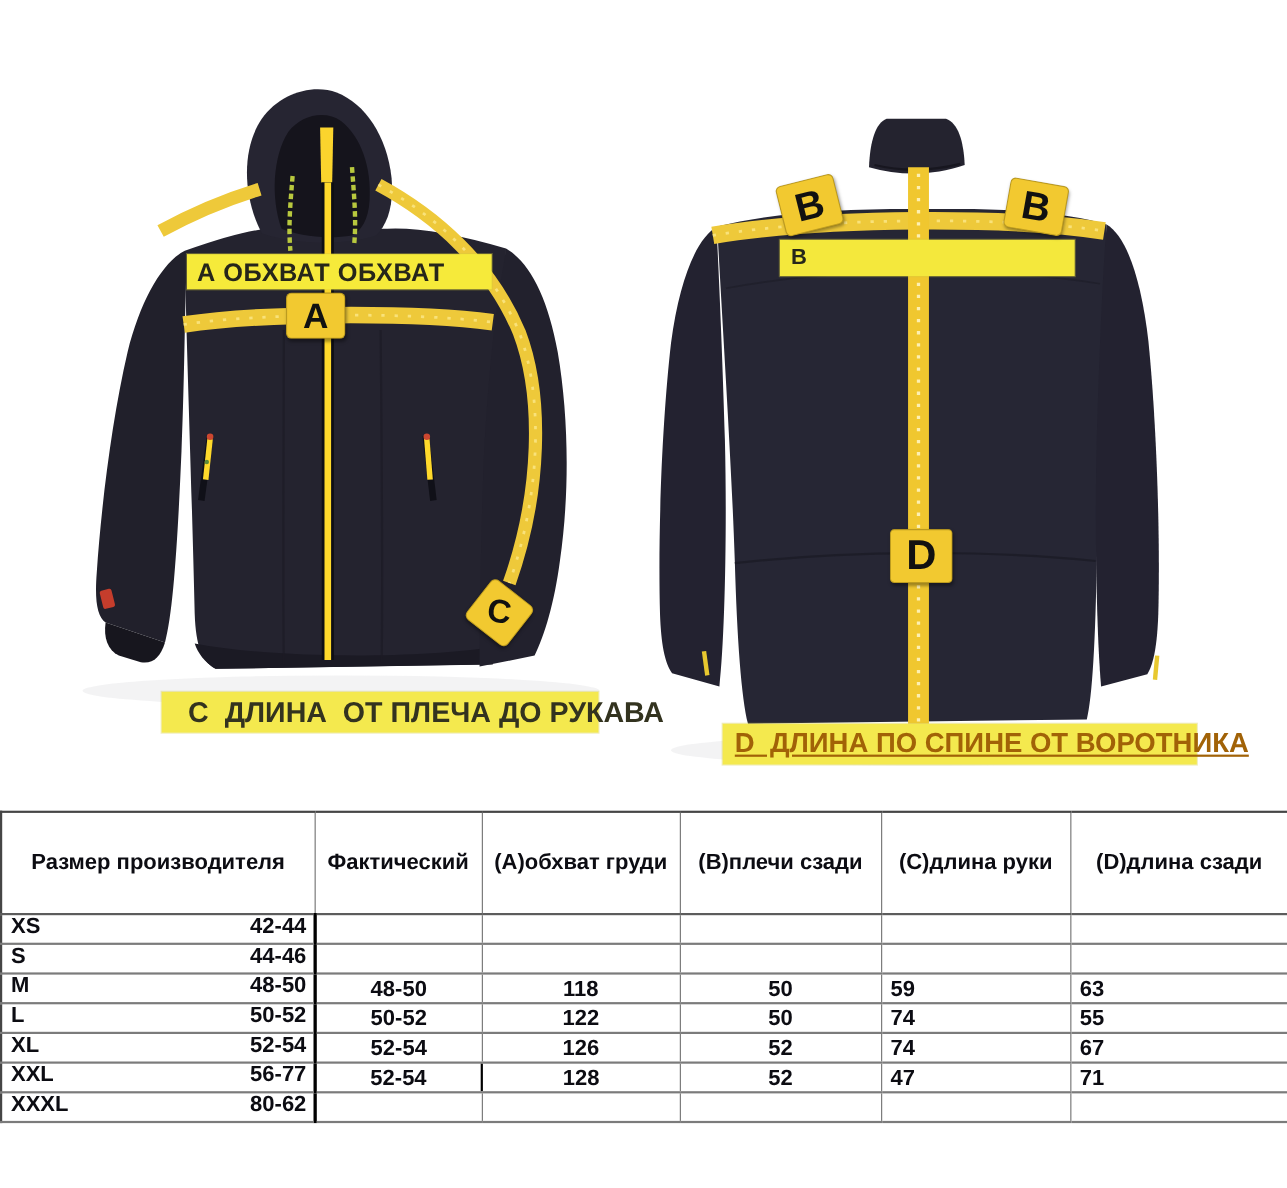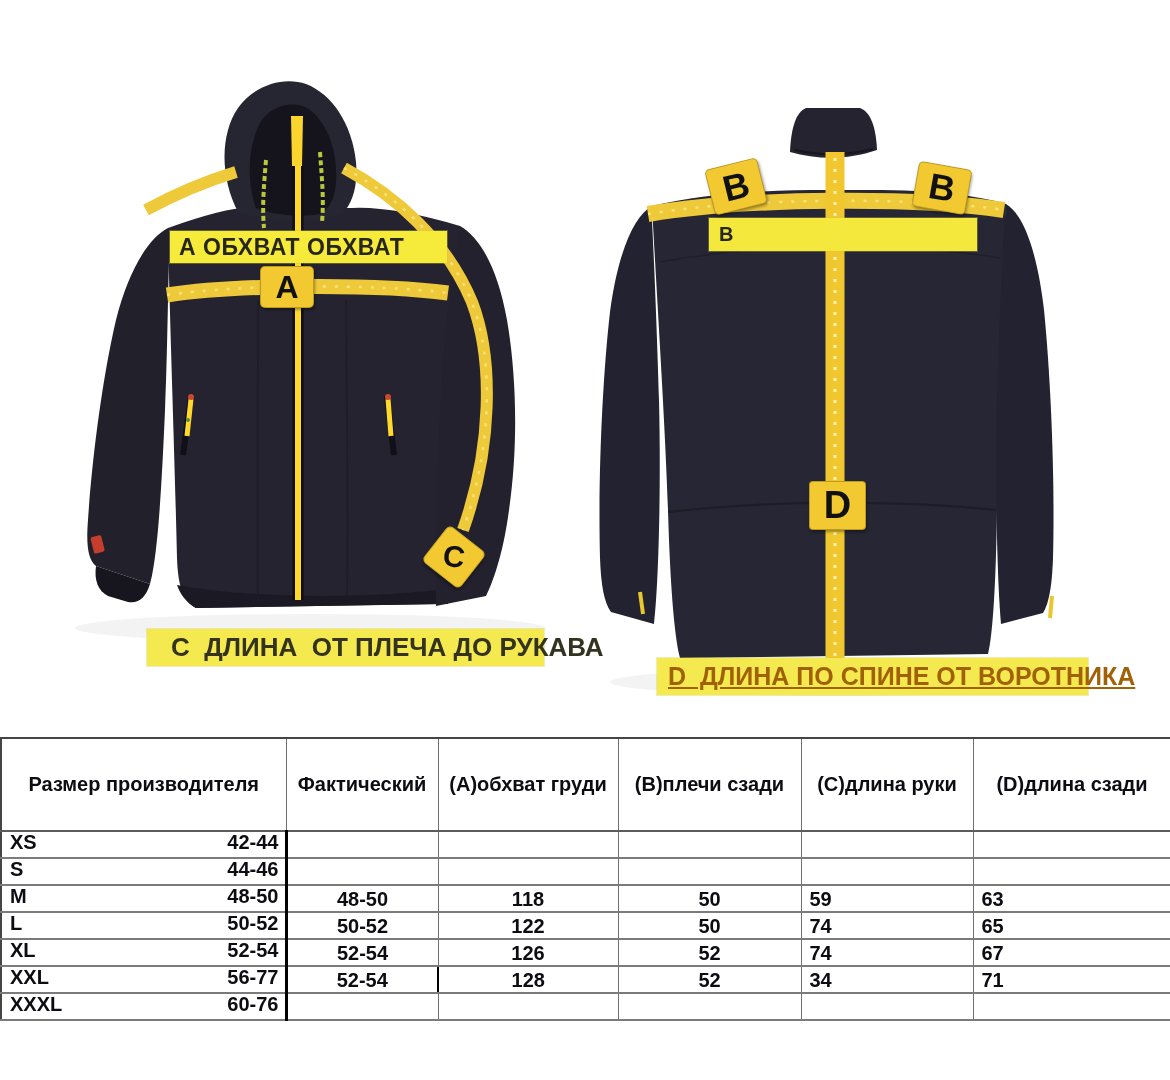--- a/index.html
+++ b/index.html
@@ -221,21 +221,21 @@
         <td>
             <div class="c1w">
               <span>L</span>
               <span>50-52</span>
             </div>
           </td>
         <td class="cell-center">50-52</td>
         <td class="cell-center chest">122</td>
         <td class="cell-center">50</td>
         <td class="cell-right pad10">74</td>
-        <td class="cell-right">65</td>
+        <td class="cell-right">55</td>
       </tr>
       <tr>
         <td>
             <div class="c1w">
               <span>XL</span>
               <span>52-54</span>
             </div>
           </td>
         <td class="cell-center">52-54</td>
         <td class="cell-center chest">126</td>
@@ -246,28 +246,28 @@
       <tr class="xxl">
         <td>
             <div class="c1w">
               <span>XXL</span>
               <span>56-77</span>
             </div>
           </td>
         <td class="cell-center">52-54</td>
         <td class="cell-center chest">128</td>
         <td class="cell-center">52</td>
-        <td class="cell-right pad10">34</td>
+        <td class="cell-right pad10">47</td>
         <td class="cell-right">71</td>
       </tr>
       <tr>
         <td>
             <div class="c1w">
               <span>XXXL</span>
-              <span>60-76</span>
+              <span>80-62</span>
             </div>
           </td>
         <td class="cell-center"></td>
         <td class="cell-center chest"></td>
         <td class="cell-center"></td>
         <td class="cell-right pad10"></td>
         <td class="cell-right"></td>
       </tr>
     </tbody>
   </table>

